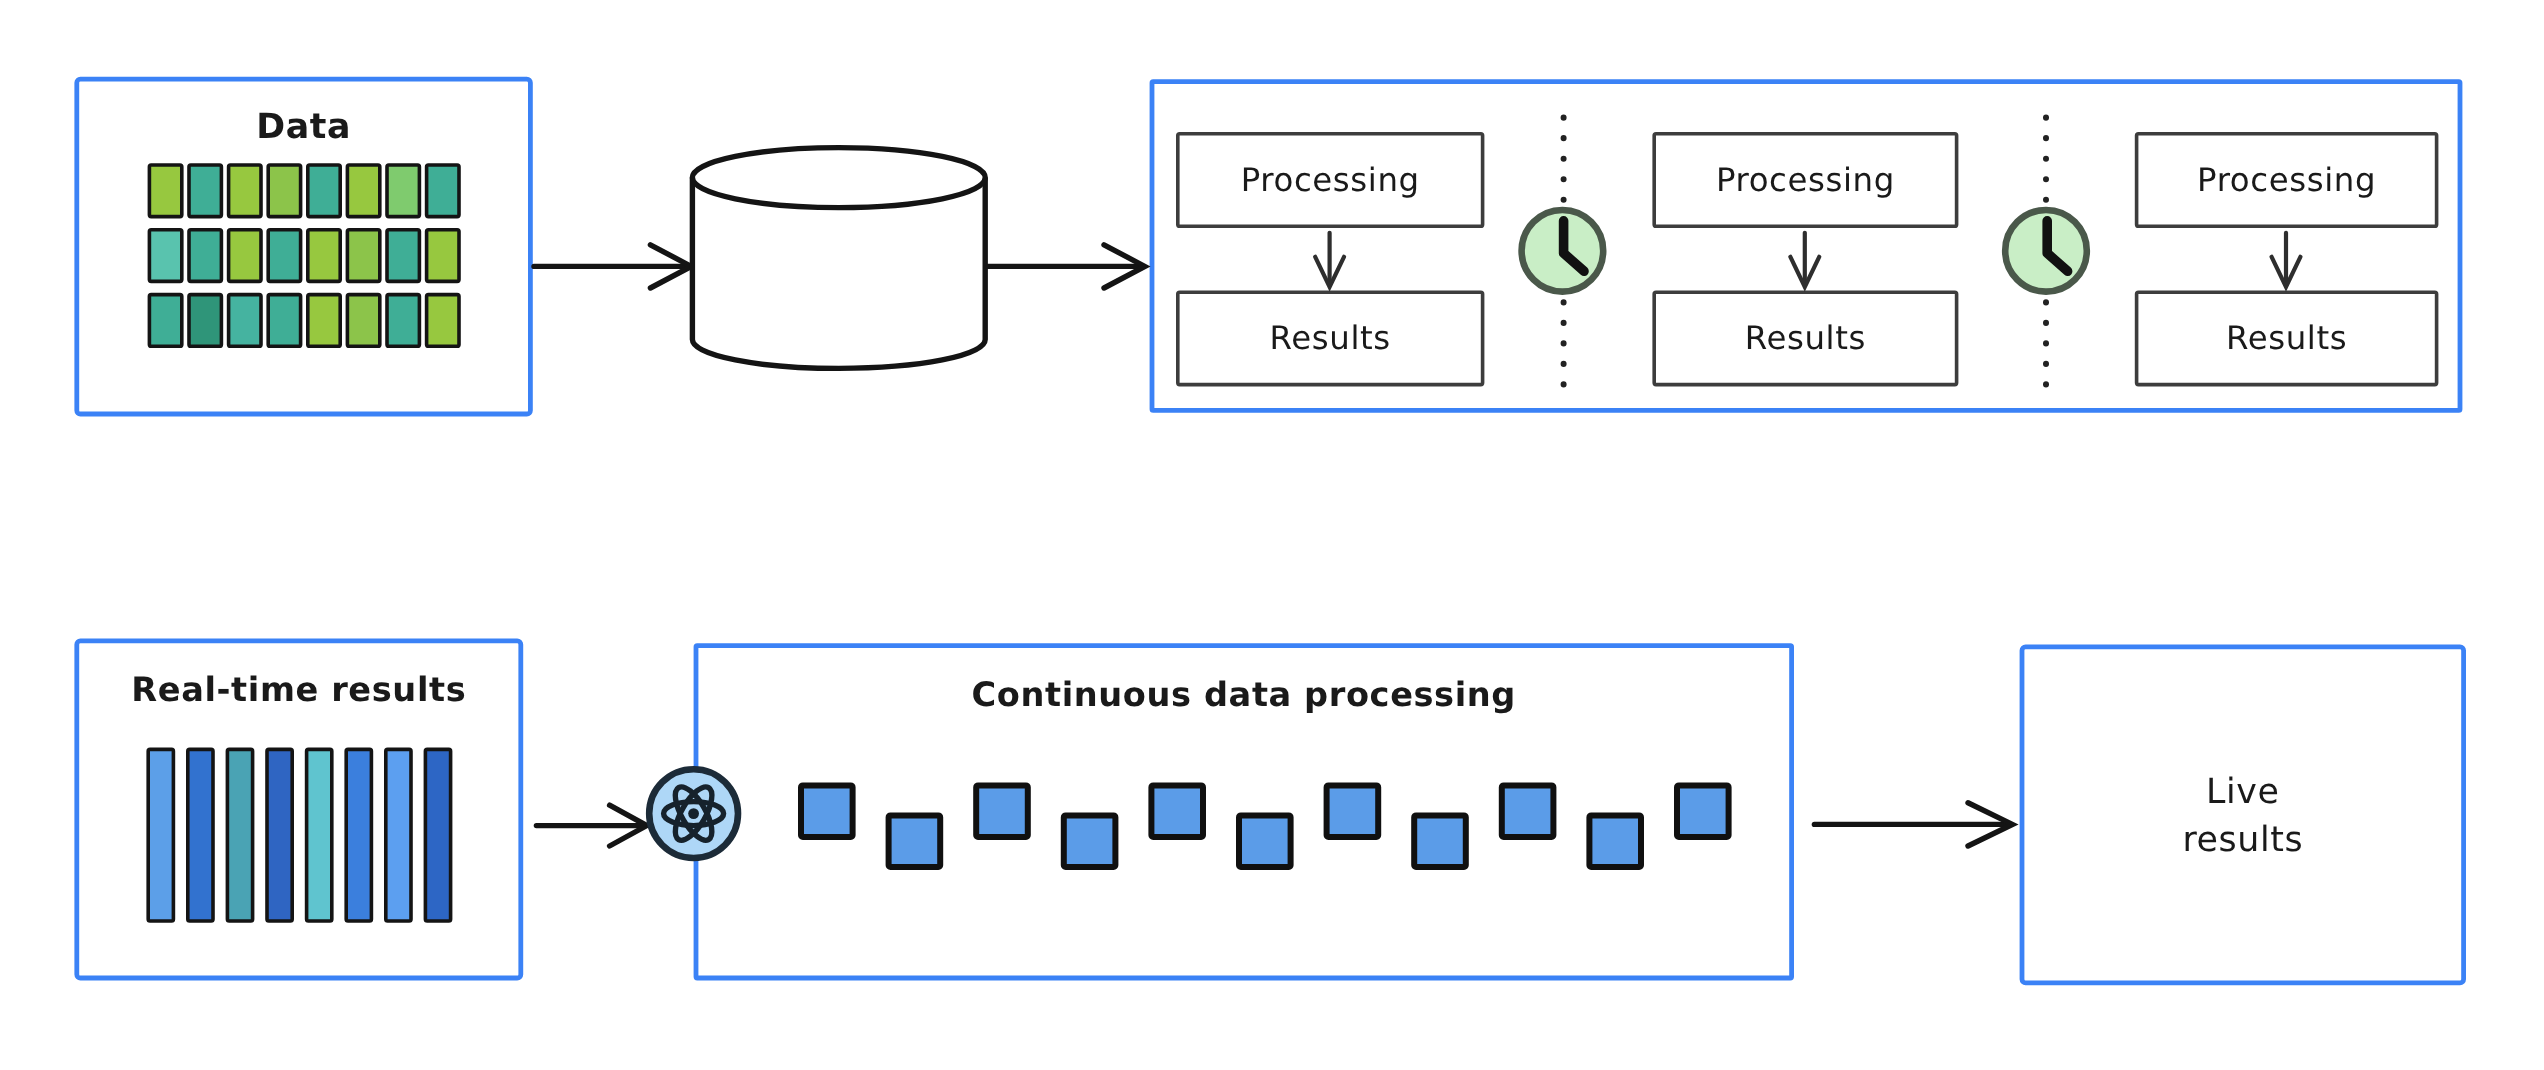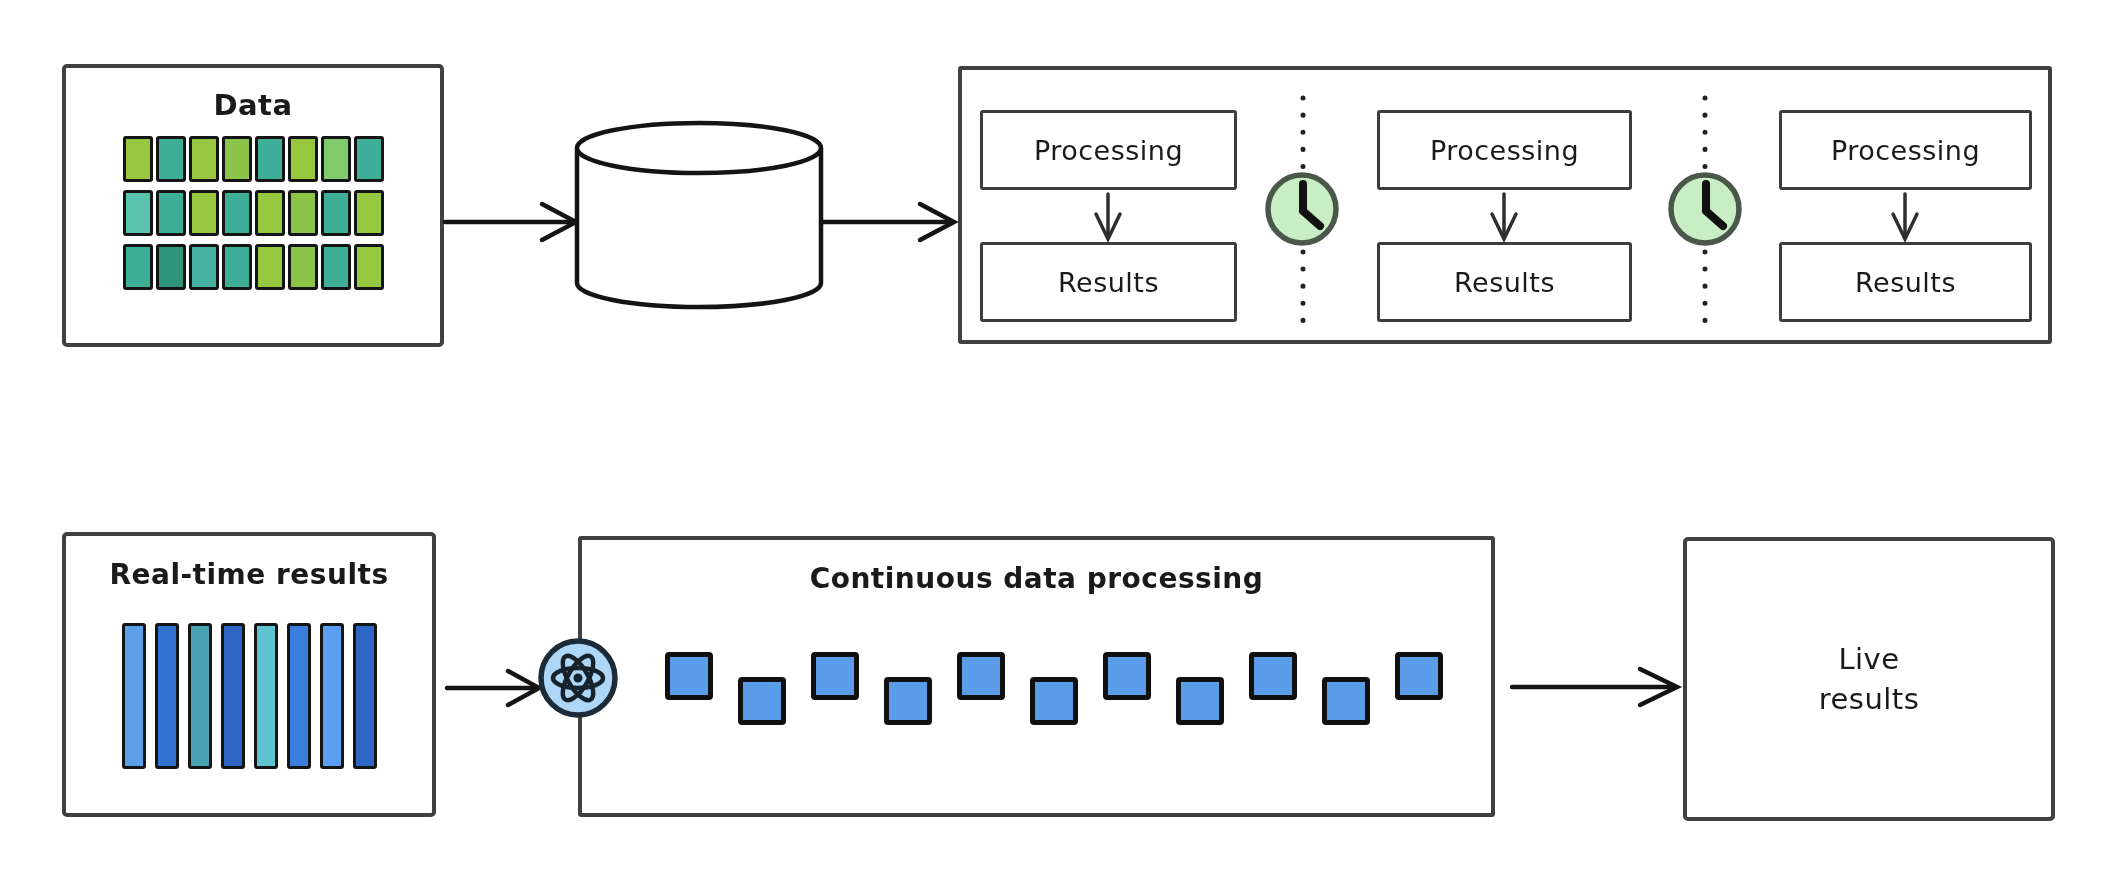--- a/index.html
+++ b/index.html
@@ -9,21 +9,21 @@
     width: 2120px;
     height: 892px;
     background: #ffffff;
     font-family: "DejaVu Sans", sans-serif;
     color: #1a1a1a;
     overflow: hidden;
   }
   .sketch-box {
     position: absolute;
     background: #ffffff;
-    border: 4px solid #404040;
+    border: 4px solid #3b82f6;
     border-radius: 5px;
   }
   .box-title {
     width: 100%;
     text-align: center;
     font-size: 29px;
     font-weight: 600;
     letter-spacing: 0.5px;
   }
 

